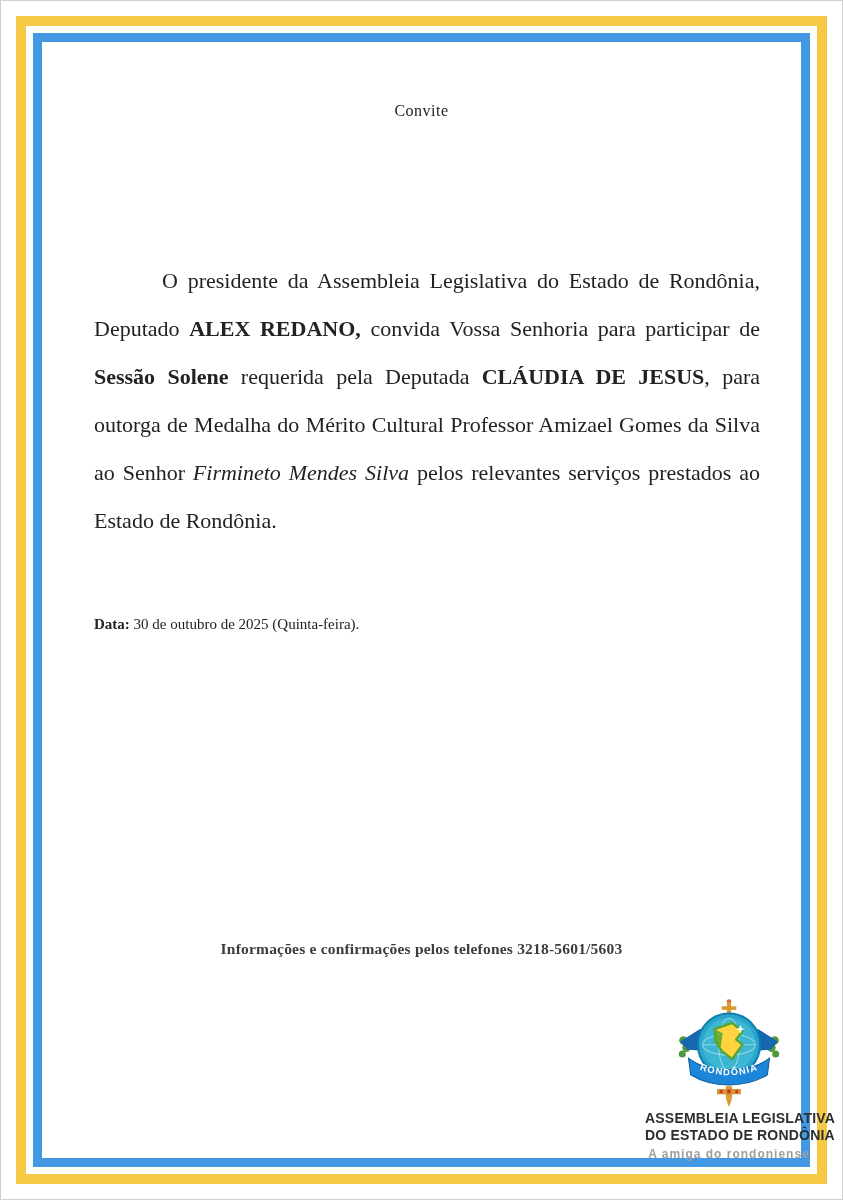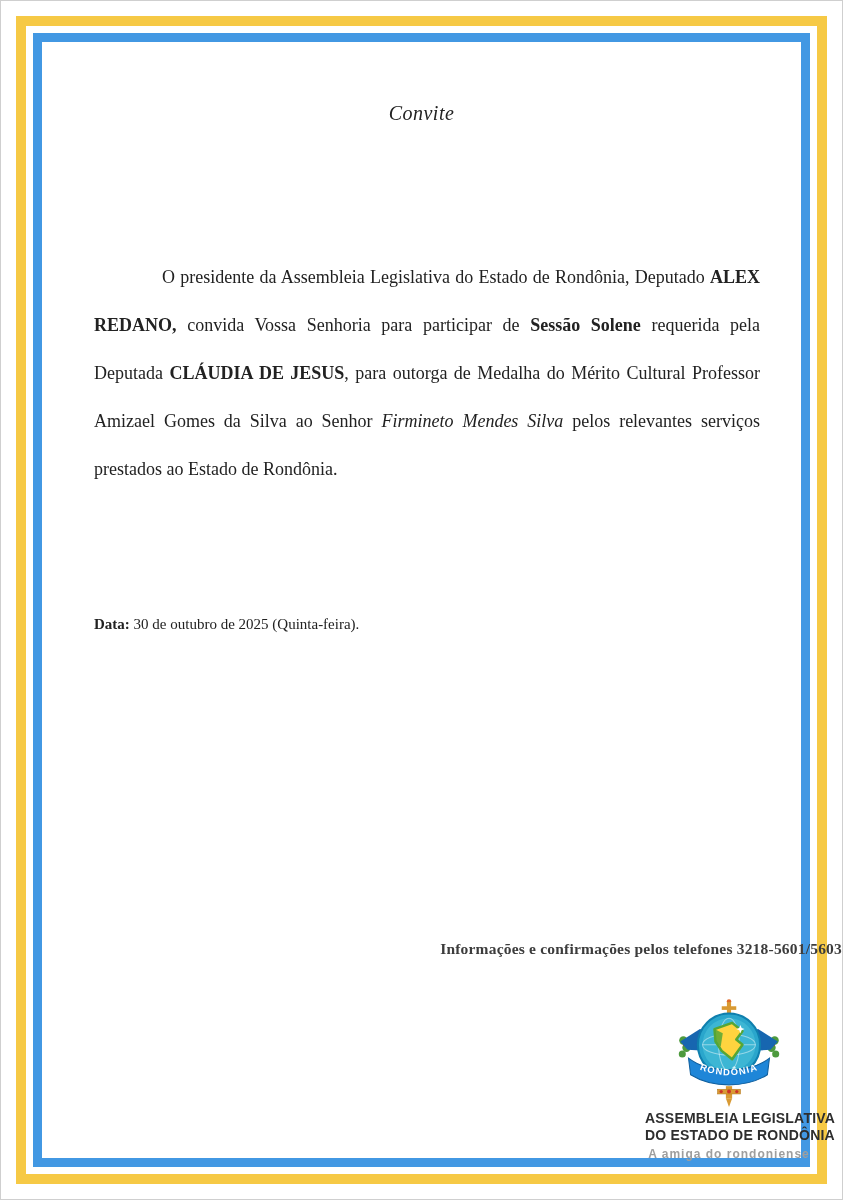--- a/index.html
+++ b/index.html
@@ -20,43 +20,42 @@
     pointer-events:none;
   }
   .frame-blue{
     position:absolute; inset:32px;
     border:9px solid var(--blue, #4298E3);
     pointer-events:none;
   }
   .title{
     position:absolute; top:101px; left:0; right:0;
     text-align:center;
-    font-style:italic;
-    font-size:20px;
+    font-size:16px;
     letter-spacing:0.5px;
   }
   .main-paragraph{
     position:absolute; top:234px; left:93px; width:666px;
-    font-size:18px;
+    font-size:22px;
     line-height:48px;
     text-align:justify;
     text-indent:68px;
   }
   .b{font-weight:bold;}
   .i{font-style:italic;}
   .details{
     position:absolute; top:608px; left:93px; width:676px;
     font-size:15px;
     line-height:31px;
   }
   .detail-item{margin-bottom:15px;}
   .detail-label{font-weight:bold;}
   .contact{
     position:absolute; top:937px; left:0; right:0;
-    text-align:right;
+    text-align:center;
     font-size:15.5px;
     font-weight:bold;
     line-height:22.5px;
     color:#3c3c3c;
     letter-spacing:0.2px;
   }
   .email-link{
     color:#4a7fb5;
     text-decoration:underline;
     font-weight:bold;

